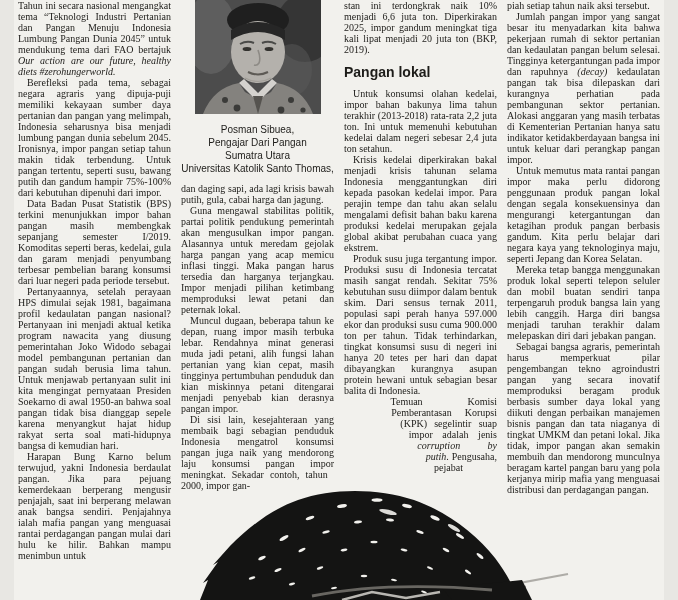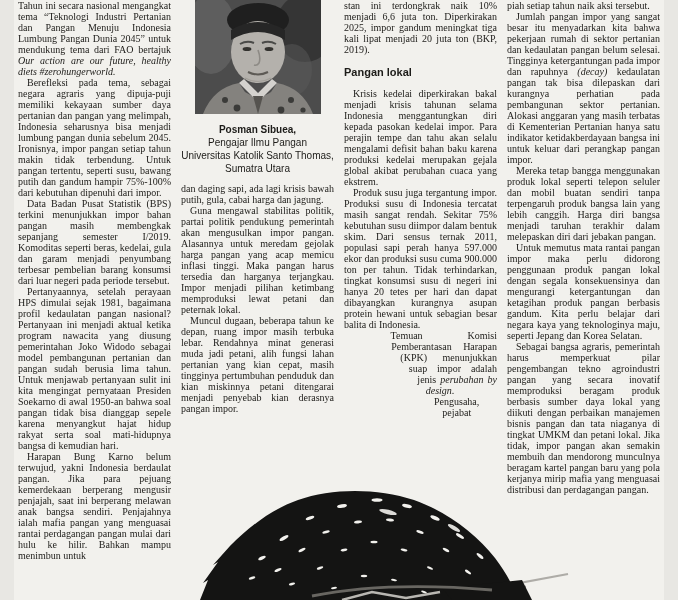--- a/index.html
+++ b/index.html
@@ -30,27 +30,27 @@
 
   
   .photo-figure{margin:0 auto 9px;width:126px;height:114px;display:block;}
   .photo-figure svg{display:block;width:126px;height:114px;}
   .caption{
     text-align:center;
     font-family:"Liberation Sans","DejaVu Sans",sans-serif;
     font-size:10px;line-height:13px;
     margin:0 0 8px 0;
   }
-  .cap-name{font-weight:bold;}
+  .cap-name{font-weight:normal;}
 
   
   .subhead{
     font-family:"Liberation Sans","DejaVu Sans",sans-serif;
     font-weight:bold;
-    font-size:11px;line-height:16px;
+    font-size:14px;line-height:16px;
     margin:9px 0 8px 0;
     text-align:left;
   }
 
   
   .float-blob{display:block;}
   .float-blob-r{
     float:right;width:160px;height:182px;
     shape-outside:polygon(100% 36%, 62% 58%, 36% 74%, 14% 92%, 10% 100%, 100% 100%);
     shape-margin:3px;
@@ -104,42 +104,44 @@
         <circle cx="30" cy="100" r="3" fill="#3b3b39"></circle>
         <circle cx="42" cy="108" r="3.4" fill="#3b3b39"></circle>
         <circle cx="96" cy="100" r="3" fill="#3b3b39"></circle>
         <circle cx="86" cy="110" r="3.4" fill="#3b3b39"></circle>
         <circle cx="108" cy="110" r="2.6" fill="#3b3b39"></circle>
         <path d="M58 96 L63 114 L68 96" fill="#55534f"></path>
       </svg>
     </figure>
     <figcaption class="caption">
       <div class="cap-name">Posman Sibuea,</div>
-      <div>Pengajar Ilmu Pangan</div>
+      <div>Pengajar Dari Pangan</div>
+      <div>Sumatra Utara</div>
       <div>Universitas Katolik Santo Thomas,</div>
-      <div>Sumatra Utara</div>
     </figcaption>
     <p class="no-indent">dan daging sapi, ada lagi krisis bawah putih, gula, cabai harga dan jagung.</p>
     <p>Guna mengawal stabilitas politik, partai politik pendukung pemerintah akan mengusulkan impor pangan. Alasannya untuk meredam gejolak harga pangan yang acap memicu inflasi tinggi. Maka pangan harus tersedia dan harganya terjangkau. Impor menjadi pilihan ketimbang memproduksi lewat petani dan peternak lokal.</p>
     <p>Muncul dugaan, beberapa tahun ke depan, ruang impor masih terbuka lebar. Rendahnya minat generasi muda jadi petani, alih fungsi lahan pertanian yang kian cepat, masih tingginya pertumbuhan penduduk dan kian miskinnya petani ditengarai menjadi penyebab kian derasnya pangan impor.</p>
+    <p><span class="float-blob float-blob-r"></span><span>Di sisi lain, kesejahteraan yang membaik bagi sebagian penduduk Indonesia mengatrol konsumsi pangan juga naik yang mendorong laju konsumsi pangan impor meningkat. Sekadar contoh, tahun 2000, impor gan-</span></p>
   </div>
 
   <div class="col">
     <p class="no-indent">stan ini terdongkrak naik 10% menjadi 6,6 juta ton. Diperkirakan 2025, impor gandum meningkat tiga kali lipat menjadi 20 juta ton (BKP, 2019).</p>
     <h2 class="subhead">Pangan lokal</h2>
+    <p>Untuk konsumsi olahan kedelai, impor bahan bakunya lima tahun terakhir (2013-2018) rata-rata 2,2 juta ton. Ini untuk memenuhi kebutuhan kedelai dalam negeri sebesar 2,4 juta ton setahun.</p>
     <p>Krisis kedelai diperkirakan bakal menjadi krisis tahunan selama Indonesia menggantungkan diri kepada pasokan kedelai impor. Para perajin tempe dan tahu akan selalu mengalami defisit bahan baku karena produksi kedelai merupakan gejala global akibat perubahan cuaca yang ekstrem.</p>
     <p>Produk susu juga tergantung impor. Produksi susu di Indonesia tercatat masih sangat rendah. Sekitar 75% kebutuhan susu diimpor dalam bentuk skim. Dari sensus ternak 2011, populasi sapi perah hanya 597.000 ekor dan produksi susu cuma 900.000 ton per tahun. Tidak terhindarkan, tingkat konsumsi susu di negeri ini hanya 20 tetes per hari dan dapat dibayangkan kurangnya asupan protein hewani untuk sebagian besar balita di Indonesia.</p>
-    <p><span class="float-blob float-blob-l"></span><span>Temuan Komisi Pemberantasan Harapan (KPK) menunjukkan suap impor adalah jenis </span><i>perubahan by design</i><span>. Pengusaha, pejabat</span></p>
+    <p><span class="float-blob float-blob-l"></span><span>Temuan Komisi Pemberantasan Korupsi (KPK) segelintir suap impor adalah jenis </span><i>corruption by putih</i><span>. Pengusaha, pejabat</span></p>
   </div>
 
   <div class="col">
     <p class="no-indent">piah setiap tahun naik aksi tersebut.</p>
     <p><span>Jumlah pangan impor yang sangat besar itu menyadarkan kita bahwa pekerjaan rumah di sektor pertanian dan kedaulatan pangan belum selesai. Tingginya ketergantungan pada impor dan rapuhnya </span><i>(decay)</i><span> kedaulatan pangan tak bisa dilepaskan dari kurangnya perhatian pada pembangunan sektor pertanian. Alokasi anggaran yang masih terbatas di Kementerian Pertanian hanya satu indikator ketidakberdayaan bangsa ini untuk keluar dari perangkap pangan impor.</span></p>
+    <p>Untuk memutus mata rantai pangan impor maka perlu didorong penggunaan produk pangan lokal dengan segala konsekuensinya dan mengurangi ketergantungan dan ketagihan produk pangan berbasis gandum. Kita perlu belajar dari negara kaya yang teknologinya maju, seperti Jepang dan Korea Selatan.</p>
     <p>Mereka tetap bangga menggunakan produk lokal seperti telepon seluler dan mobil buatan sendiri tanpa terpengaruh produk bangsa lain yang lebih canggih. Harga diri bangsa menjadi taruhan terakhir dalam melepaskan diri dari jebakan pangan.</p>
-    <p>Untuk memutus mata rantai pangan impor maka perlu didorong penggunaan produk pangan lokal dengan segala konsekuensinya dan mengurangi ketergantungan dan ketagihan produk pangan berbasis gandum. Kita perlu belajar dari negara kaya yang teknologinya maju, seperti Jepang dan Korea Selatan.</p>
     <p>Sebagai bangsa agraris, pemerintah harus memperkuat pilar pengembangan tekno agroindustri pangan yang secara inovatif memproduksi beragam produk berbasis sumber daya lokal yang diikuti dengan perbaikan manajemen bisnis pangan dan tata niaganya di tingkat UMKM dan petani lokal. Jika tidak, impor pangan akan semakin membuih dan mendorong munculnya beragam kartel pangan baru yang pola kerjanya mirip mafia yang menguasai distribusi dan perdagangan pangan.</p>
   </div>
 
   <svg class="illustration" viewBox="0 0 380 112" aria-hidden="true">
     <path d="M36 108 C110 98 230 92 334 99" stroke="#a3a19c" stroke-width="2.4" fill="none"></path>
     <path d="M295 101 L376 86" stroke="#aeaca7" stroke-width="2.2" fill="none"></path>
     <path d="M50 112 L70 100 L92 110" stroke="#8e8c87" stroke-width="2" fill="none"></path>
     <path d="M8 112 L16 92 L11 95 L26 74 L21 77 L38 58 C56 40 78 22 106 12 C140 0 185 0 222 12 C256 24 284 46 303 70 C313 83 321 97 326 112 Z" fill="#141413"></path>
     <path d="M250 100 L330 92 L340 112 L260 112 Z" fill="#141413"></path>
     <g fill="#f2f1ed">

